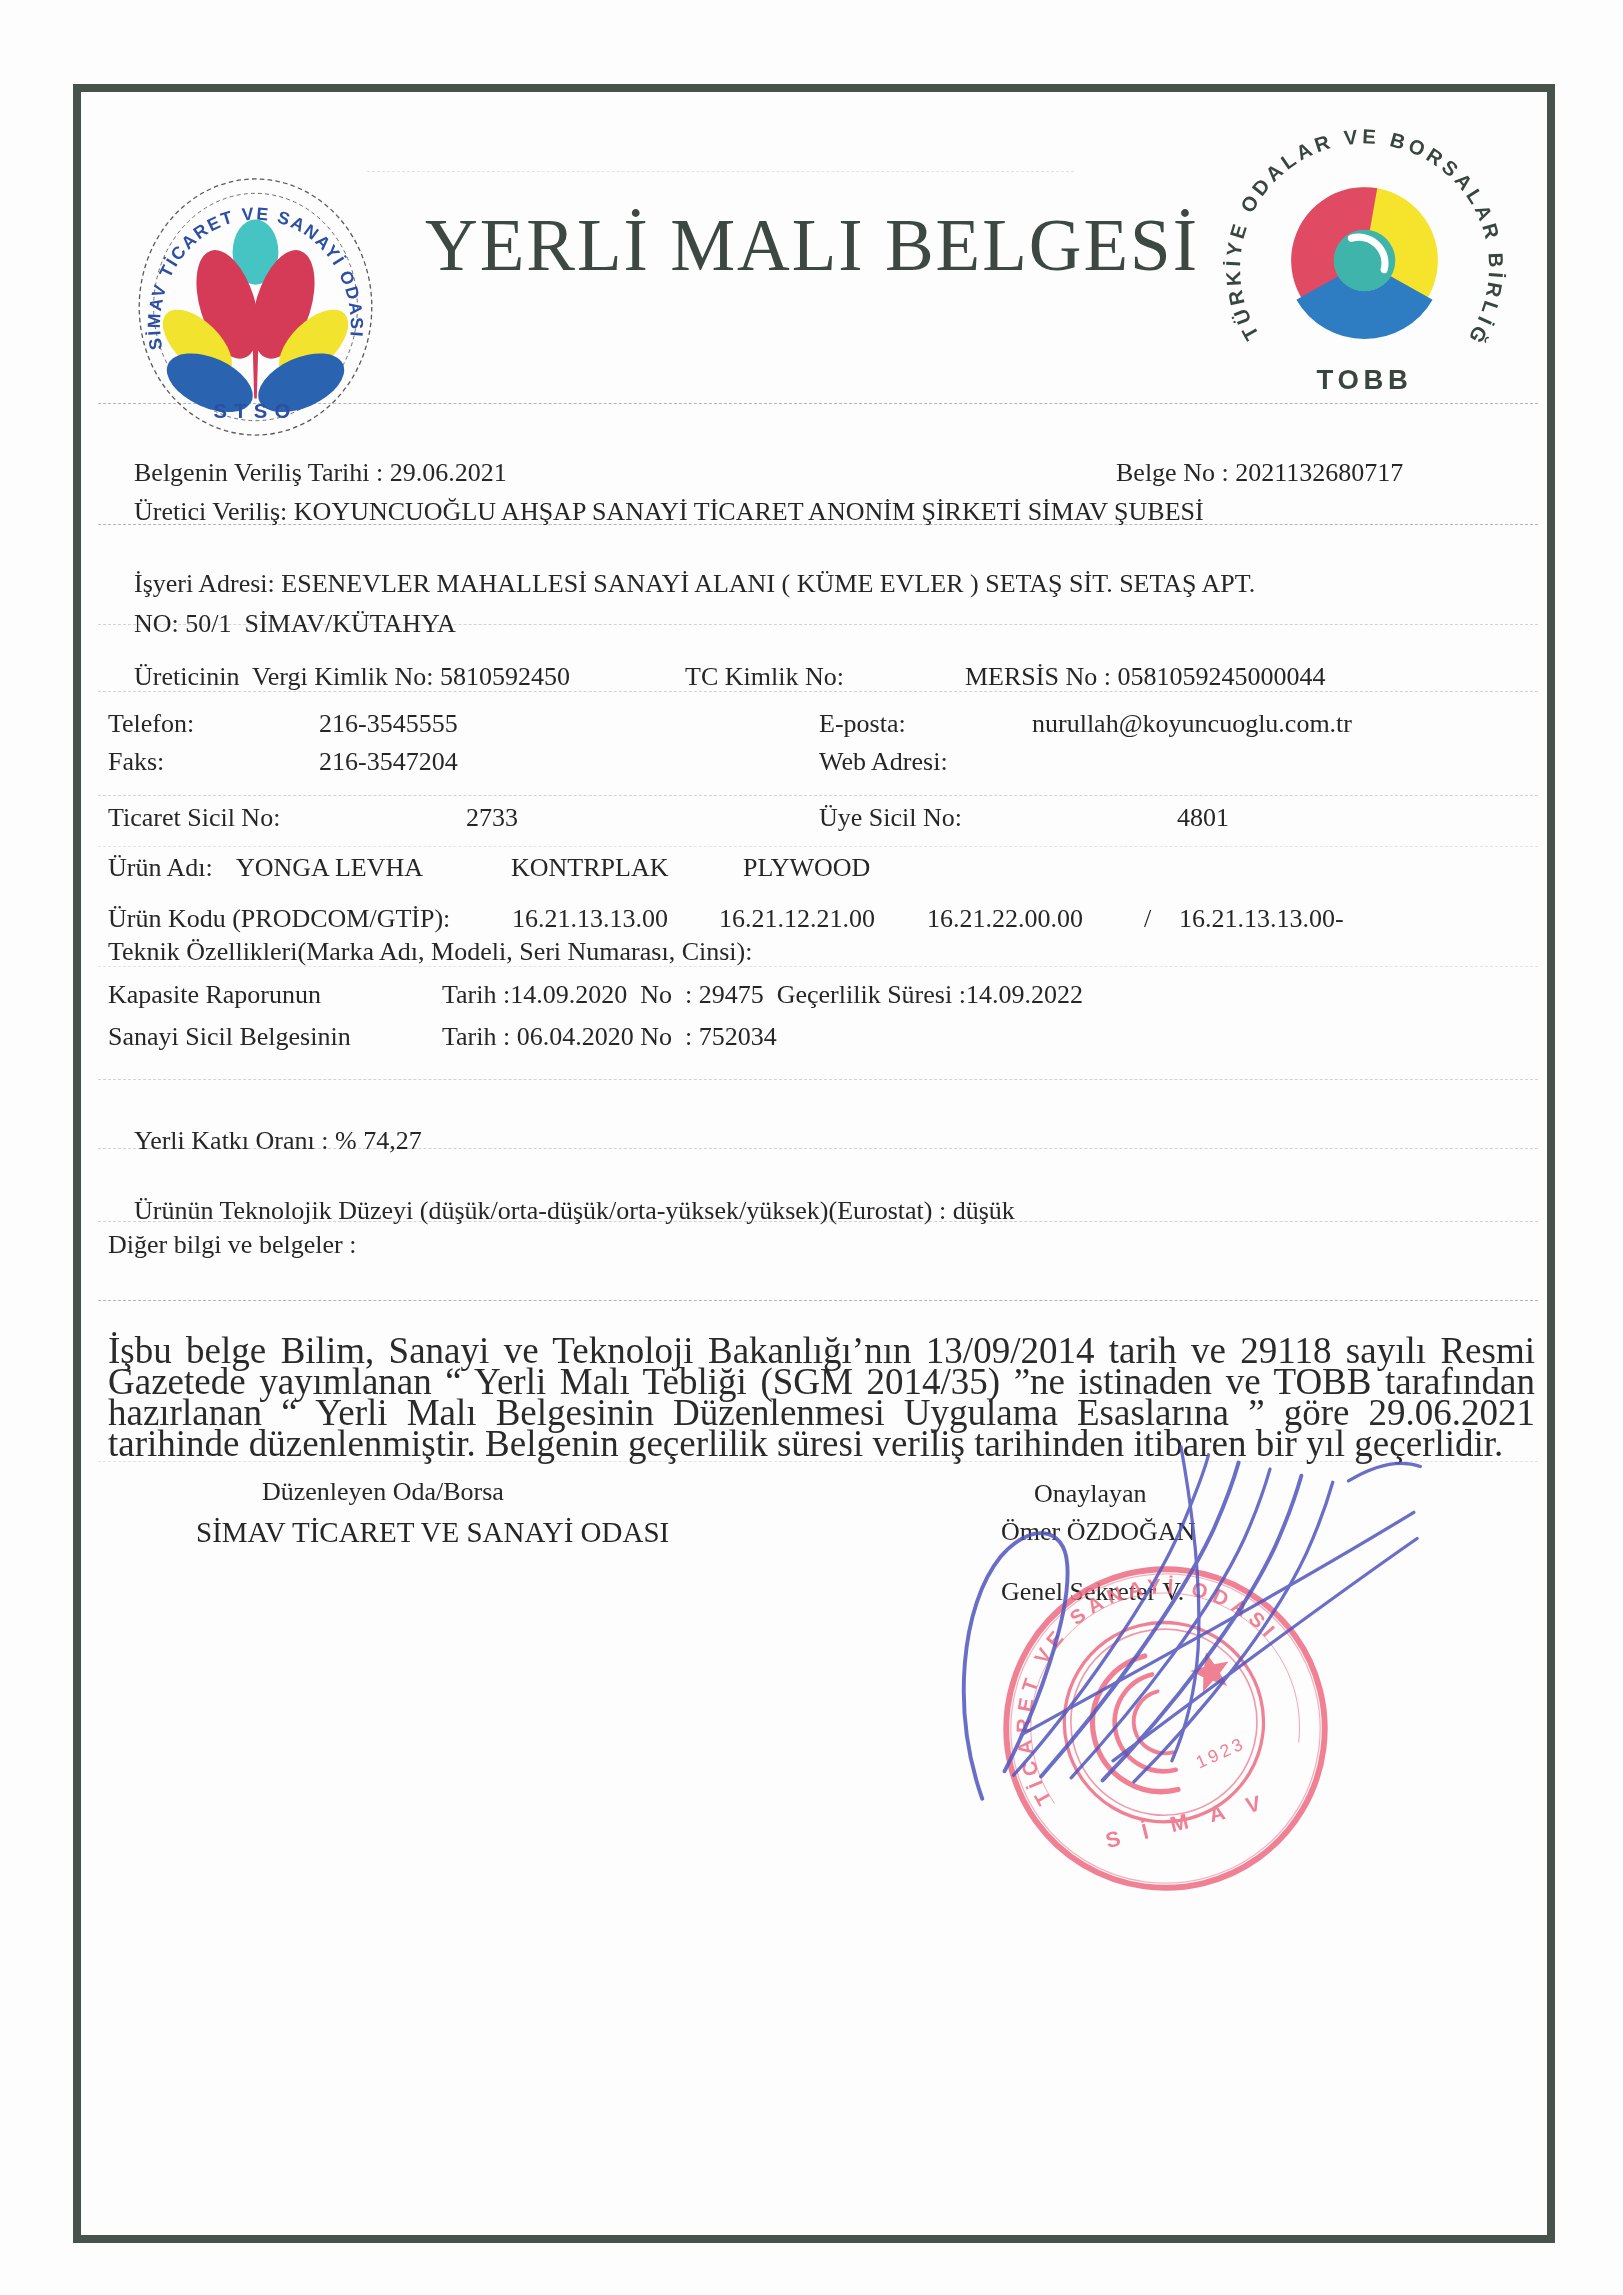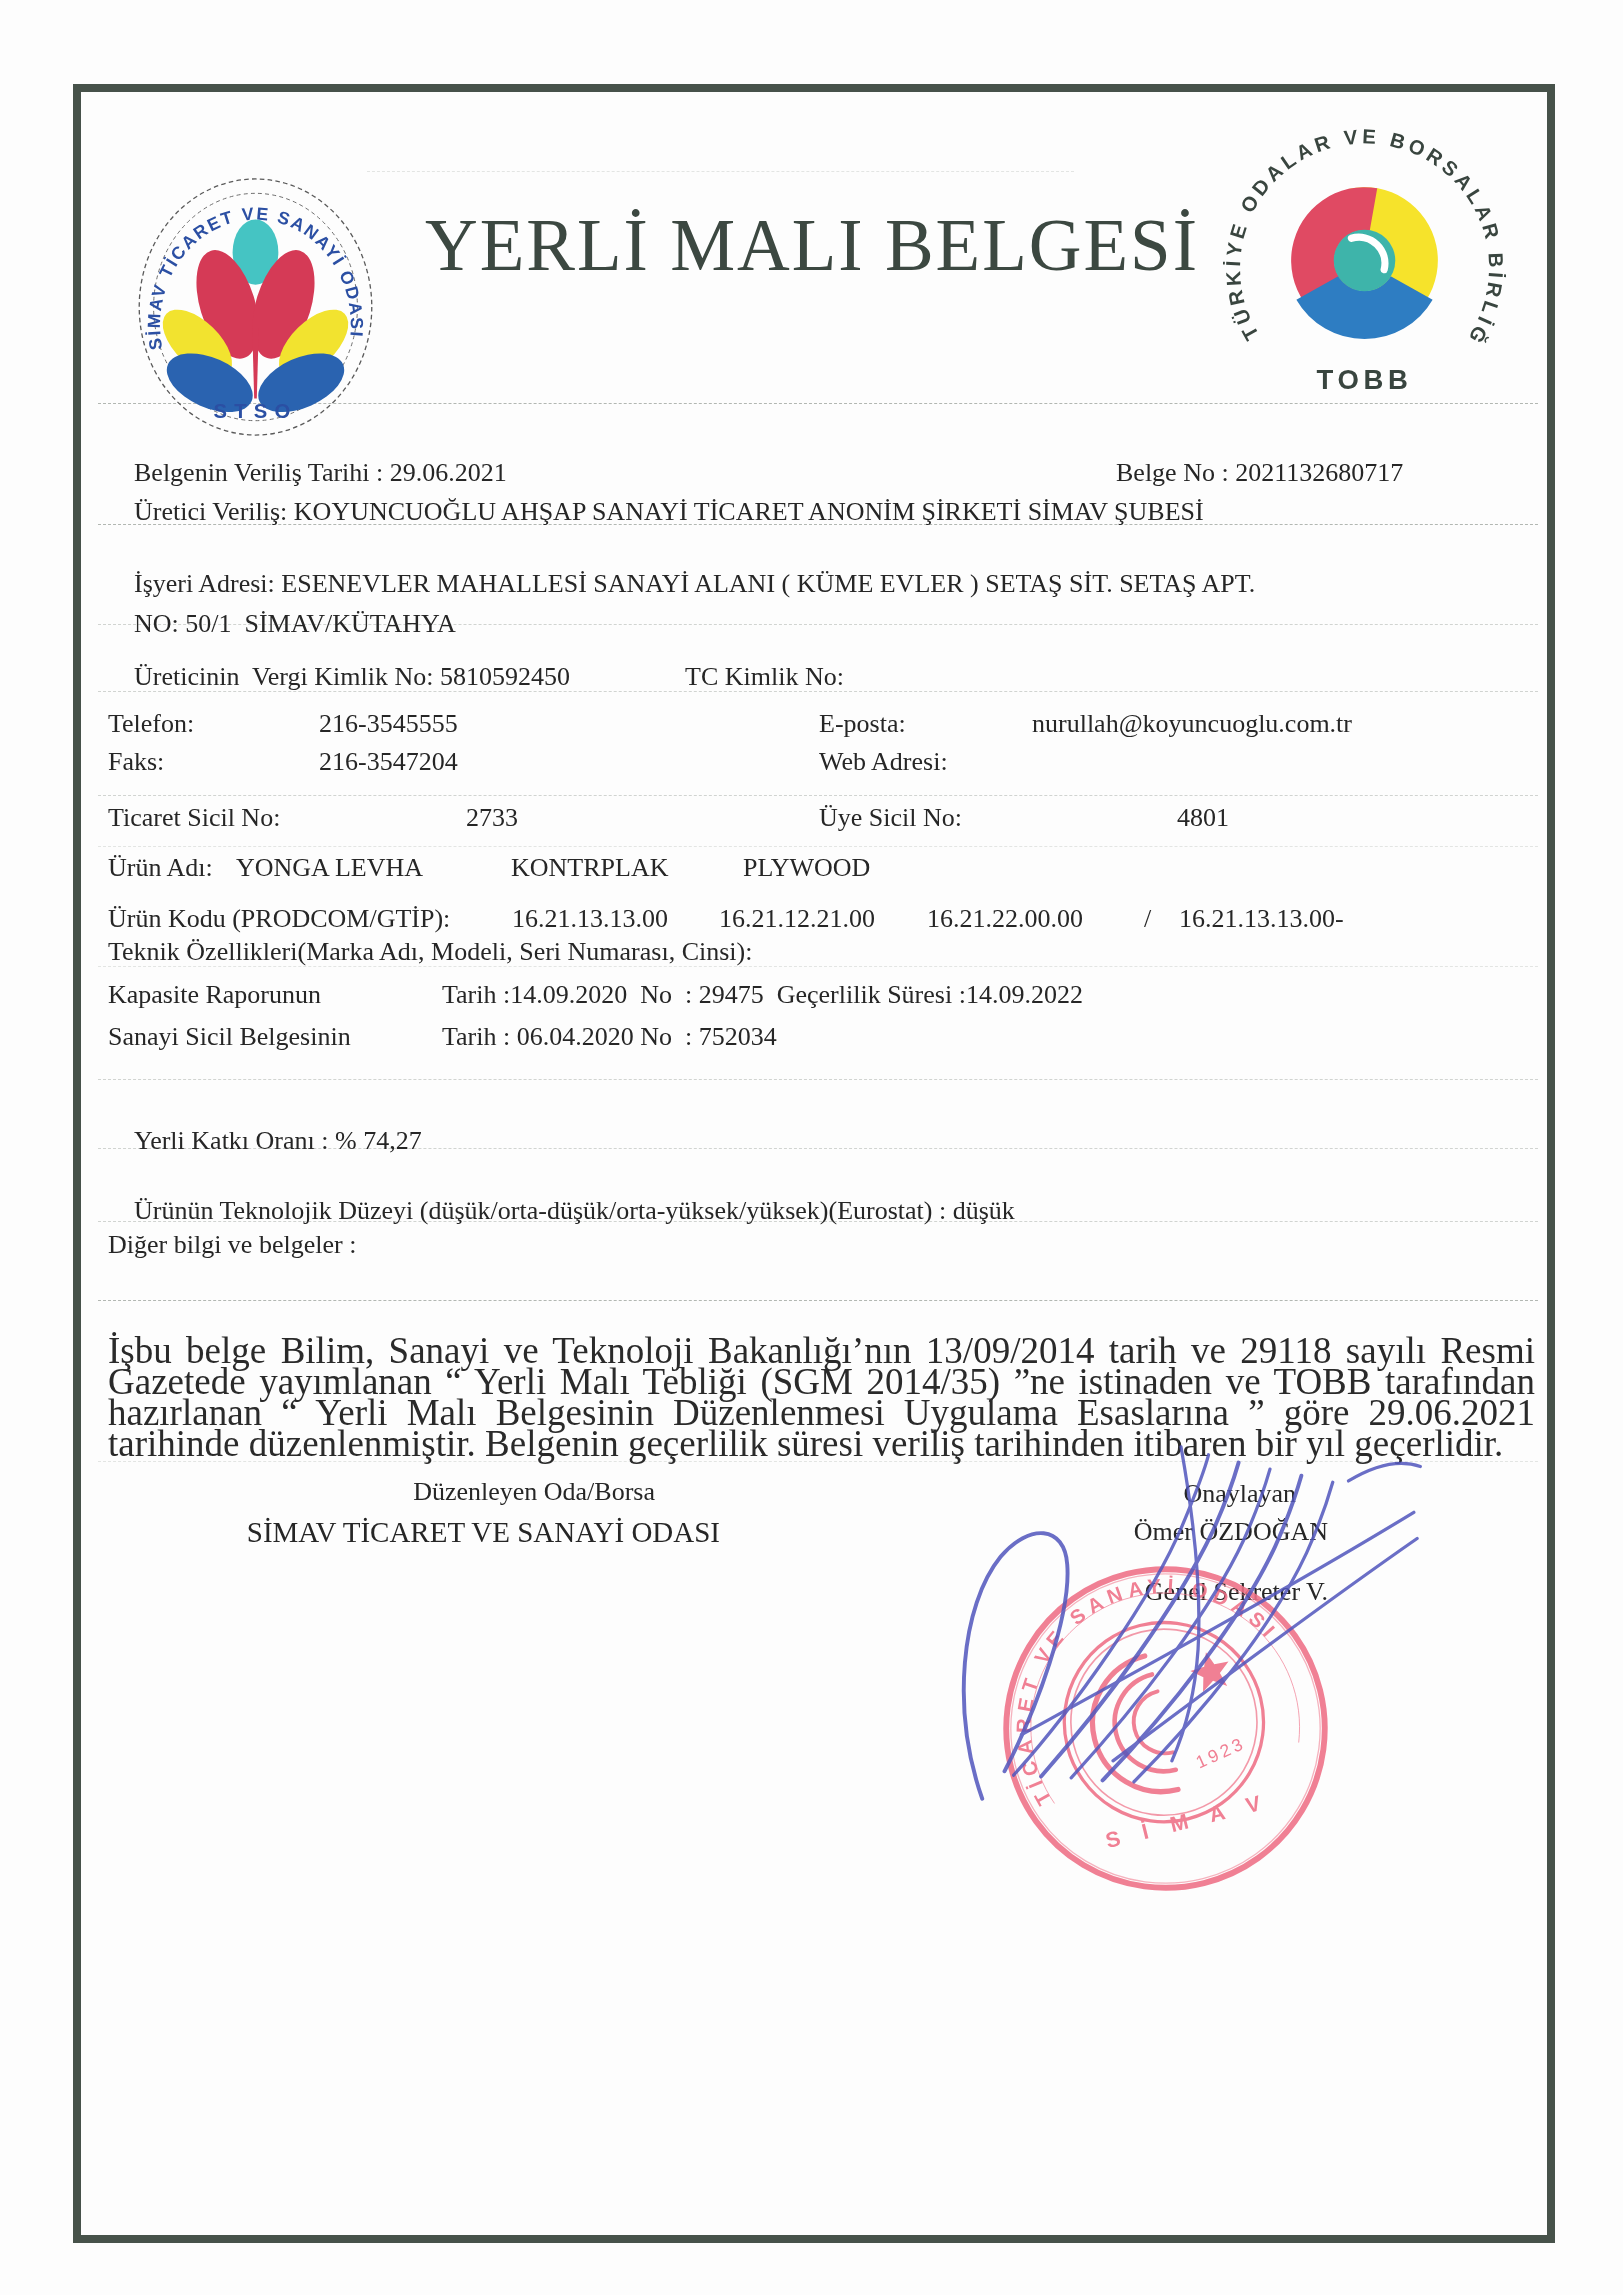--- a/index.html
+++ b/index.html
@@ -20,21 +20,21 @@
     font-weight:400; white-space:nowrap;
   }
   .sep { position:absolute; left:98px; width:1440px; height:0;
          border-top:1.3px dashed rgba(148,156,148,0.42); }
   .sep.dark { border-top-color:rgba(116,126,116,0.55); }
   .sep.faint { border-top-color:rgba(170,176,170,0.30); }
   .statement {
     position:absolute; left:108px; top:1335px; width:1427px;
     font-size:37px; line-height:31px; text-align:justify; color:#2a2a2a;
   }
-  .center { text-align:right; }
+  .center { text-align:left; }
   svg text { font-family:"Liberation Sans", sans-serif; }
 </style>
 </head>
 <body>
 
 <div class="page">
 
   <div class="frame"></div>
 
   <div class="sep faint" style="top:171px; left:367px; width:707px;"></div>
@@ -102,20 +102,23 @@
   </div>
   <div class="t" style="left:108px; top:575px;">
     <span class="val">NO: 50/1  SİMAV/KÜTAHYA</span>
   </div>
 
   <div class="t" style="left:108px; top:628px;">
     <span class="lbl">Üreticinin  Vergi Kimlik No:</span> <span class="val">5810592450</span>
   </div>
   <div class="t" style="left:659px; top:628px;text-align:right;">
     <span class="lbl">TC Kimlik No:</span> <span class="val"></span>
+  </div>
+  <div class="t" style="left:939px; top:628px;">
+    <span class="lbl">MERSİS No :</span> <span class="val">0581059245000044</span>
   </div>
 
   <div class="t" style="left:108px; top:708px;">Telefon:</div>
   <div class="t" style="left:319px; top:708px;">216-3545555</div>
   <div class="t" style="left:819px; top:708px;">E-posta:</div>
   <div class="t" style="left:1032px; top:708px;">nurullah@koyuncuoglu.com.tr</div>
 
   <div class="t" style="left:108px; top:746px;">Faks:</div>
   <div class="t" style="left:319px; top:746px;">216-3547204</div>
   <div class="t" style="left:819px; top:746px;">Web Adresi:</div>

